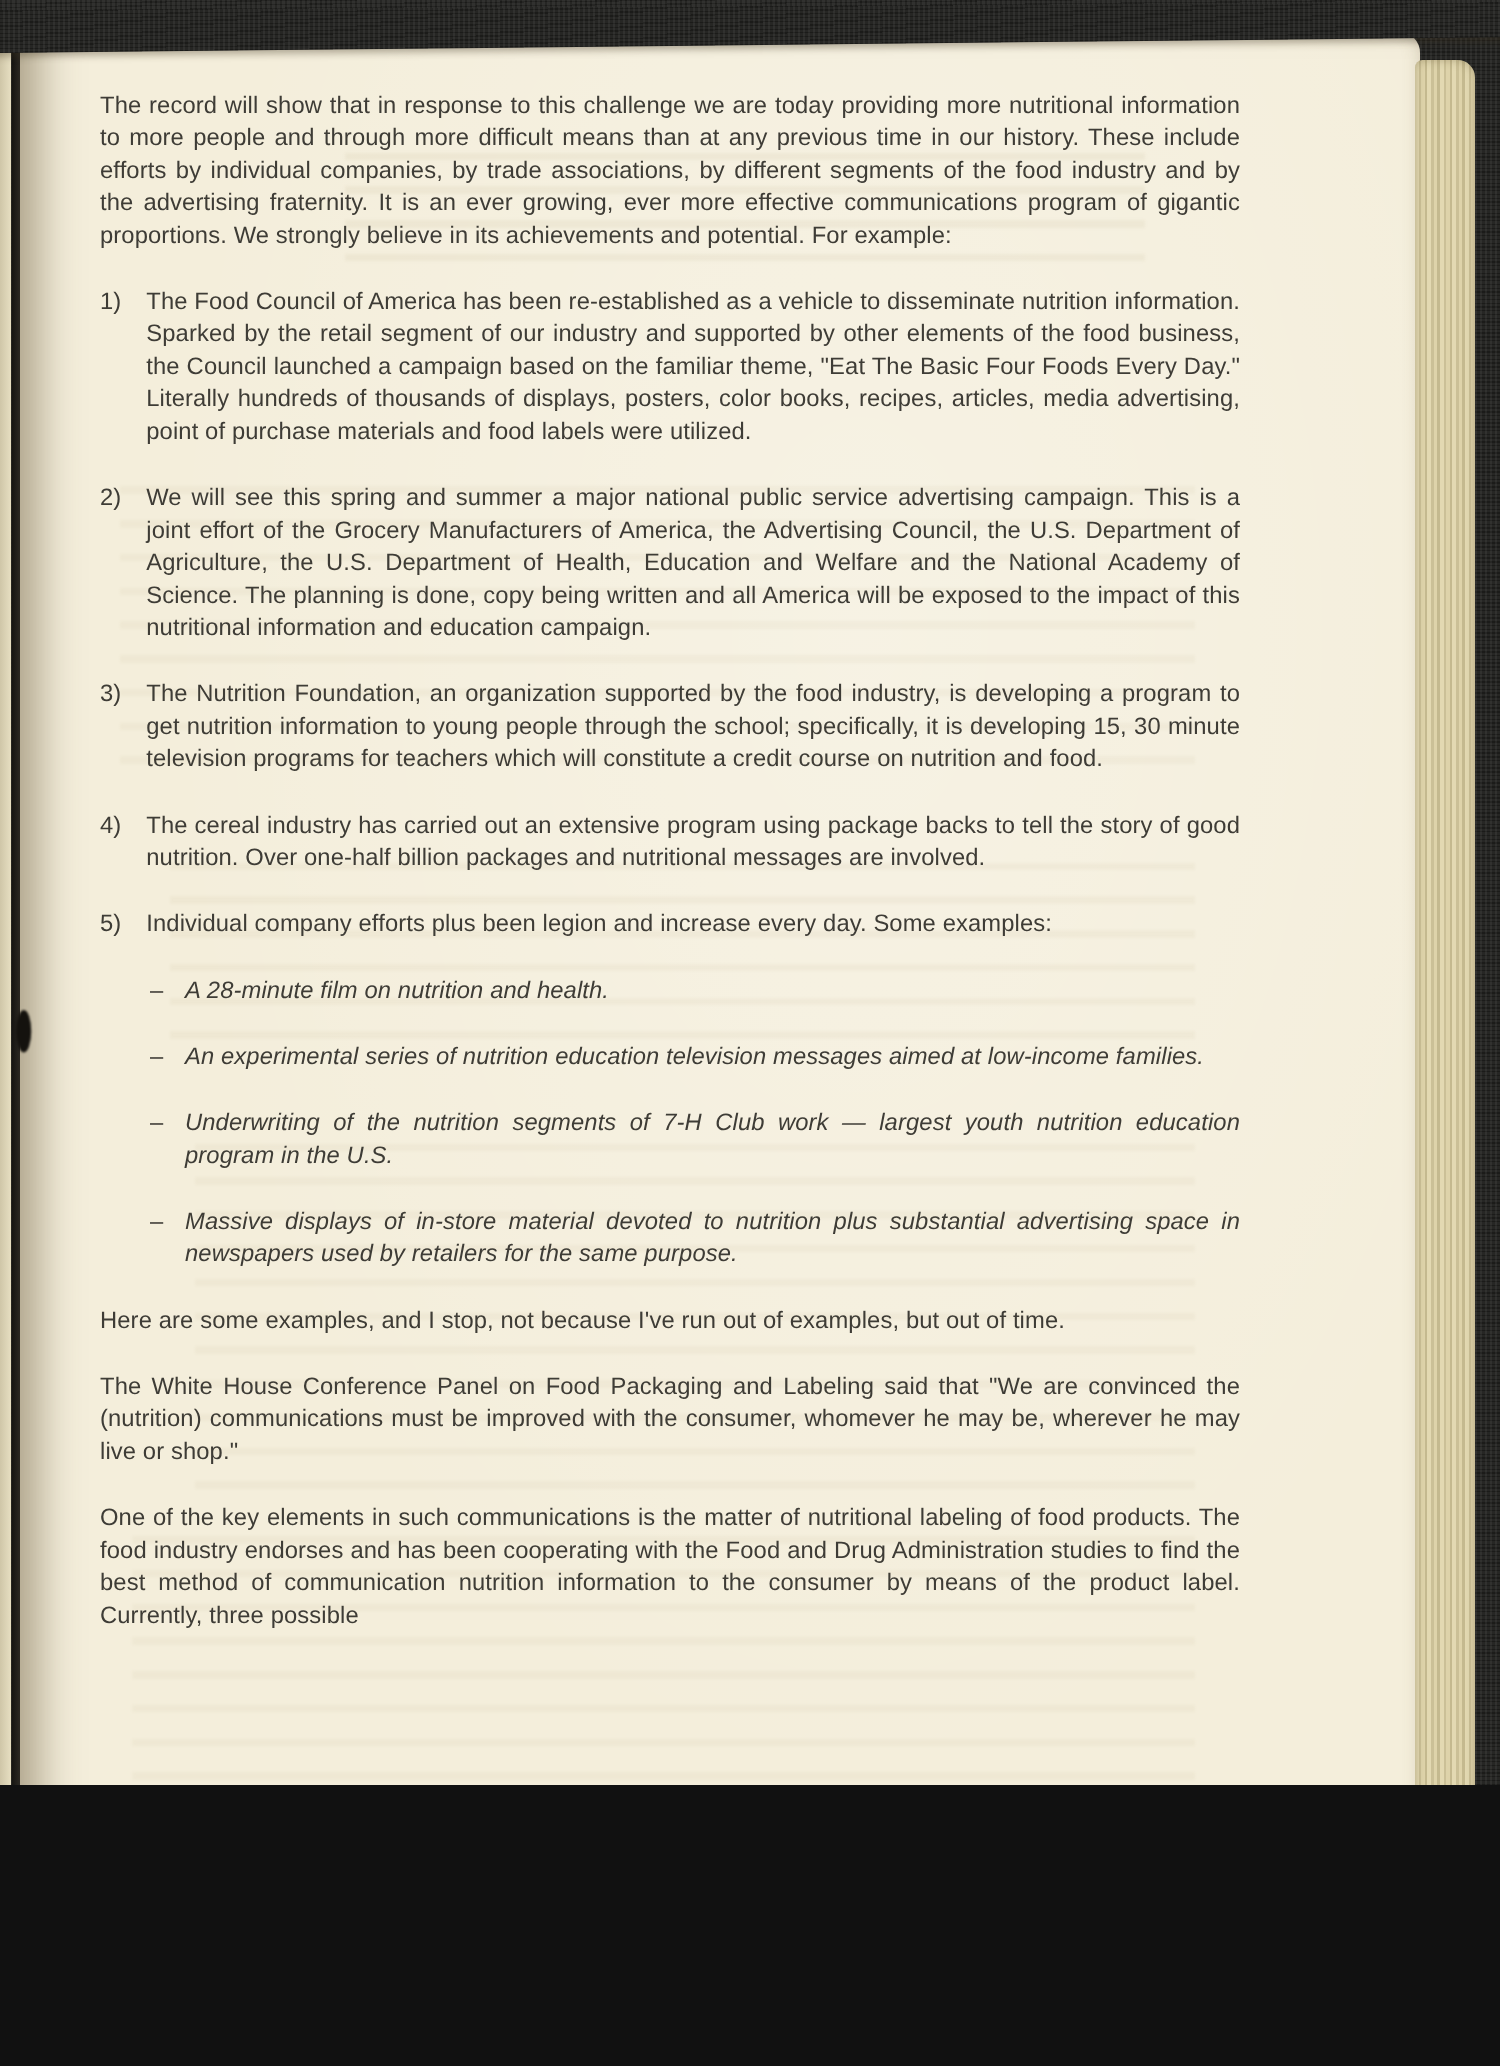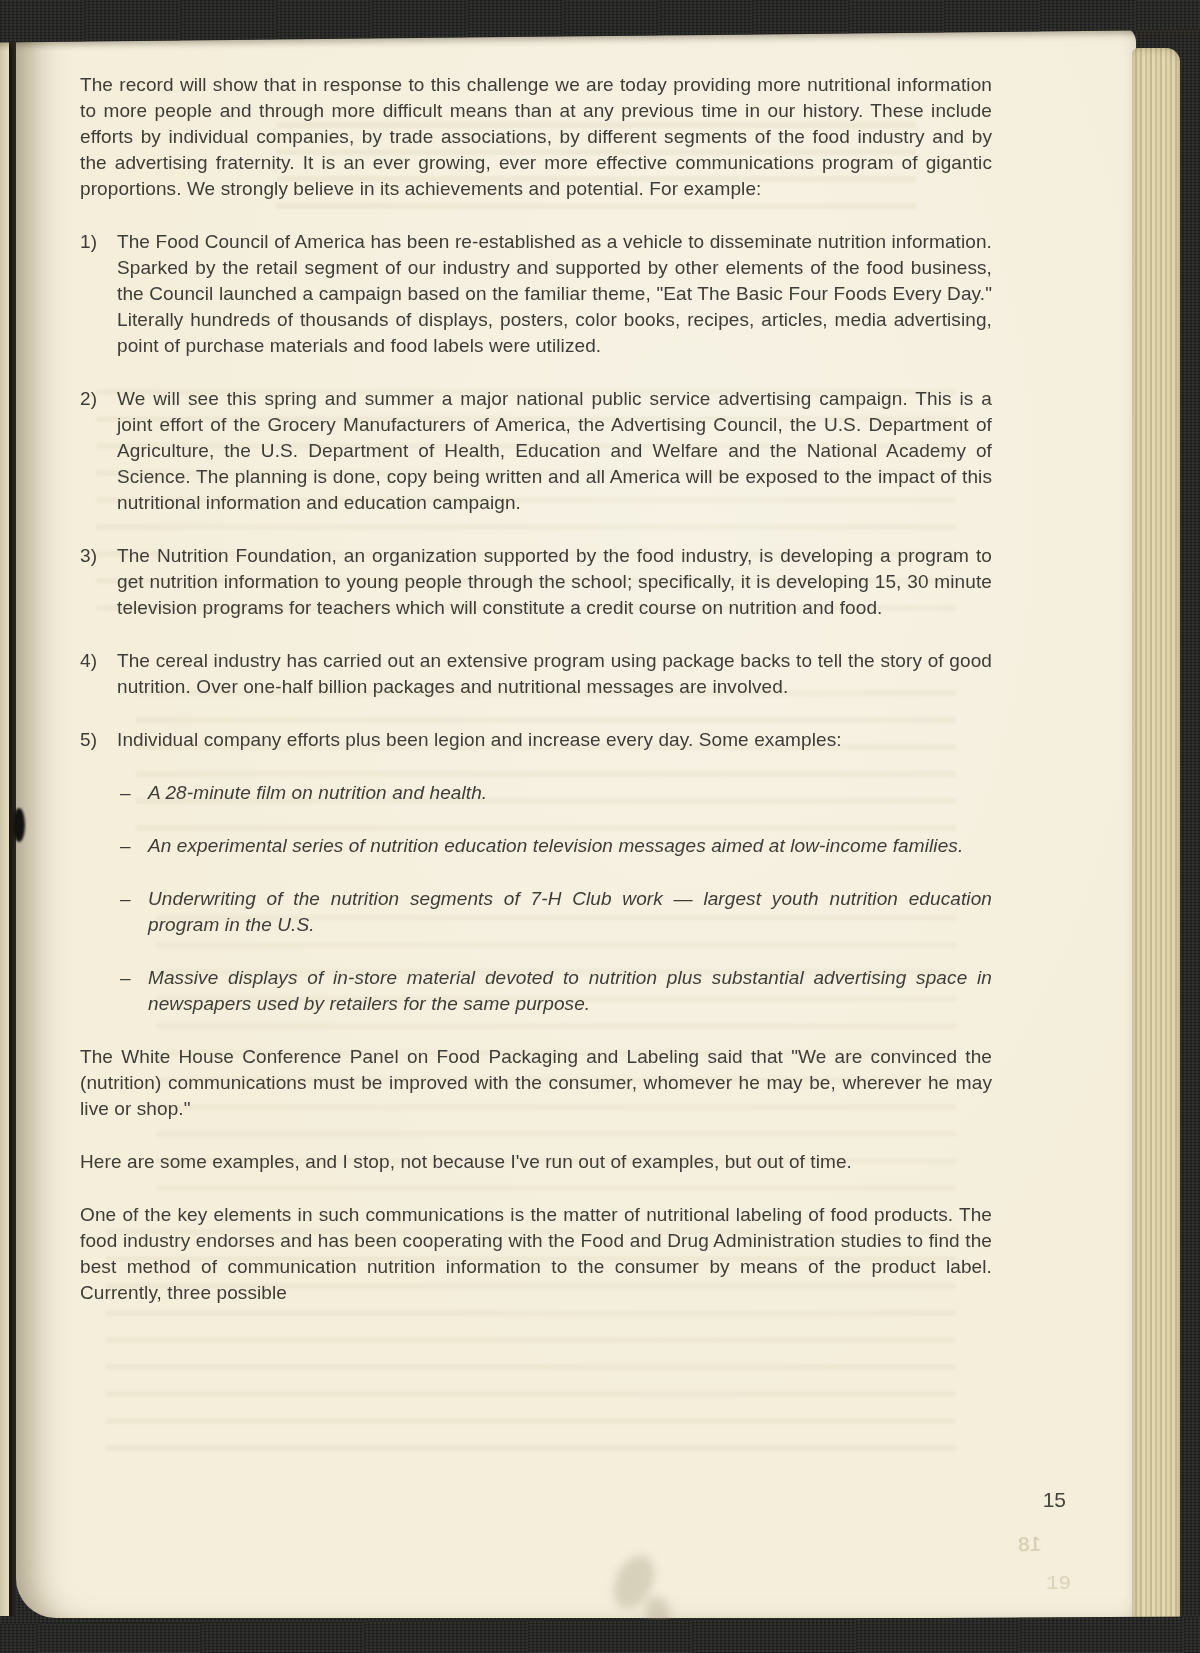--- a/index.html
+++ b/index.html
@@ -1,18 +1,18 @@
 <!DOCTYPE html>
 <html><head>
 <meta charset="utf-8">
 <style>
   html,body{margin:0;padding:0;background:#111;}
   .scene{
     position:relative;
-    width:1200px;height:1653px;
+    width:1200px;height:1428px;
     margin:0 auto;
     overflow:hidden;
     font-family:"Liberation Sans", sans-serif;
     background-color:#262624;
     background-image:
       repeating-linear-gradient(90deg, rgba(255,255,255,0.05) 0 2px, transparent 2px 4px),
       repeating-linear-gradient(0deg, rgba(0,0,0,0.30) 0 1px, transparent 1px 3px);
   }
   
   .left-page-edge{
@@ -170,23 +170,23 @@
       <div class="dash-item">
         <span class="dash-marker">–</span>
         <span class="dash-text">Underwriting of the nutrition segments of 7-H Club work — largest youth nutrition education program in the U.S.</span>
       </div>
 
       <div class="dash-item">
         <span class="dash-marker">–</span>
         <span class="dash-text">Massive displays of in-store material devoted to nutrition plus substantial advertising space in newspapers used by retailers for the same purpose.</span>
       </div>
 
+      <p class="para">Here are some examples, and I stop, not because I've run out of examples, but out of time.</p>
+
       <p class="para">The White House Conference Panel on Food Packaging and Labeling said that "We are convinced the (nutrition) communications must be improved with the consumer, whomever he may be, wherever he may live or shop."</p>
-
-      <p class="para">Here are some examples, and I stop, not because I've run out of examples, but out of time.</p>
 
       <p class="para">One of the key elements in such communications is the matter of nutritional labeling of food products. The food industry endorses and has been cooperating with the Food and Drug Administration studies to find the best method of communication nutrition information to the consumer by means of the product label. Currently, three possible</p>
 
     </div>
 
     <div class="page-number">15</div>
     <div class="ghost-number ghost-18">18</div>
     <div class="ghost-number ghost-19">19</div>
   </div>
 

